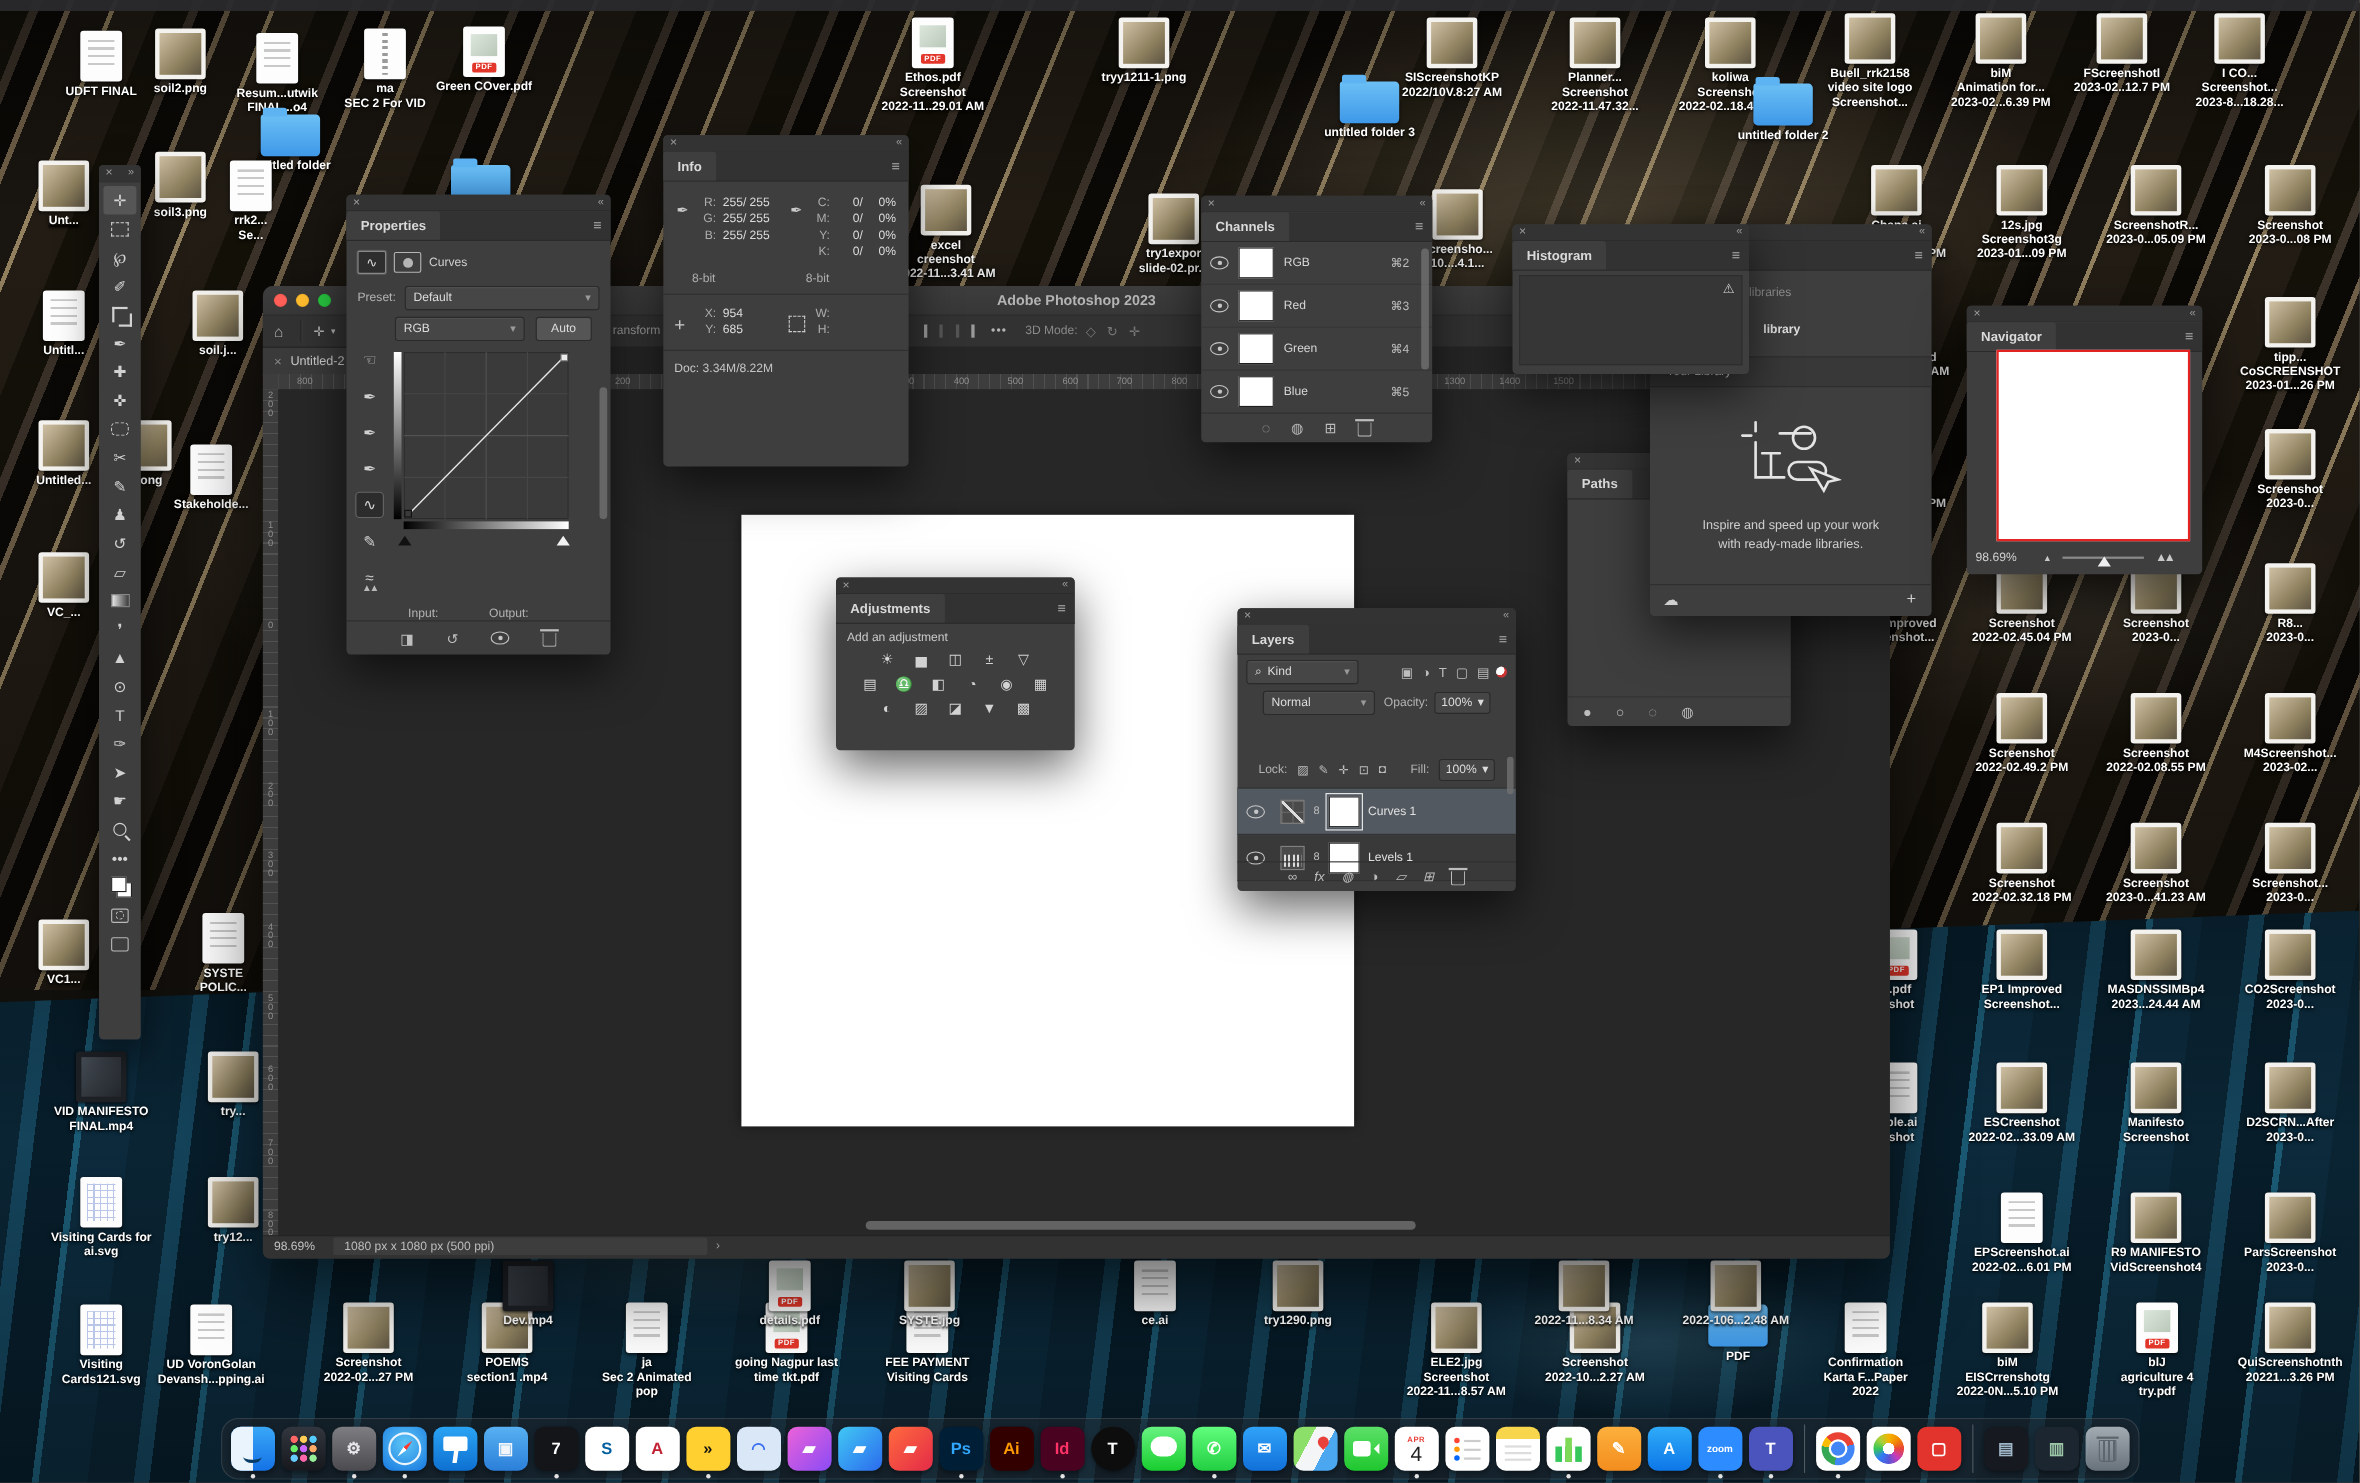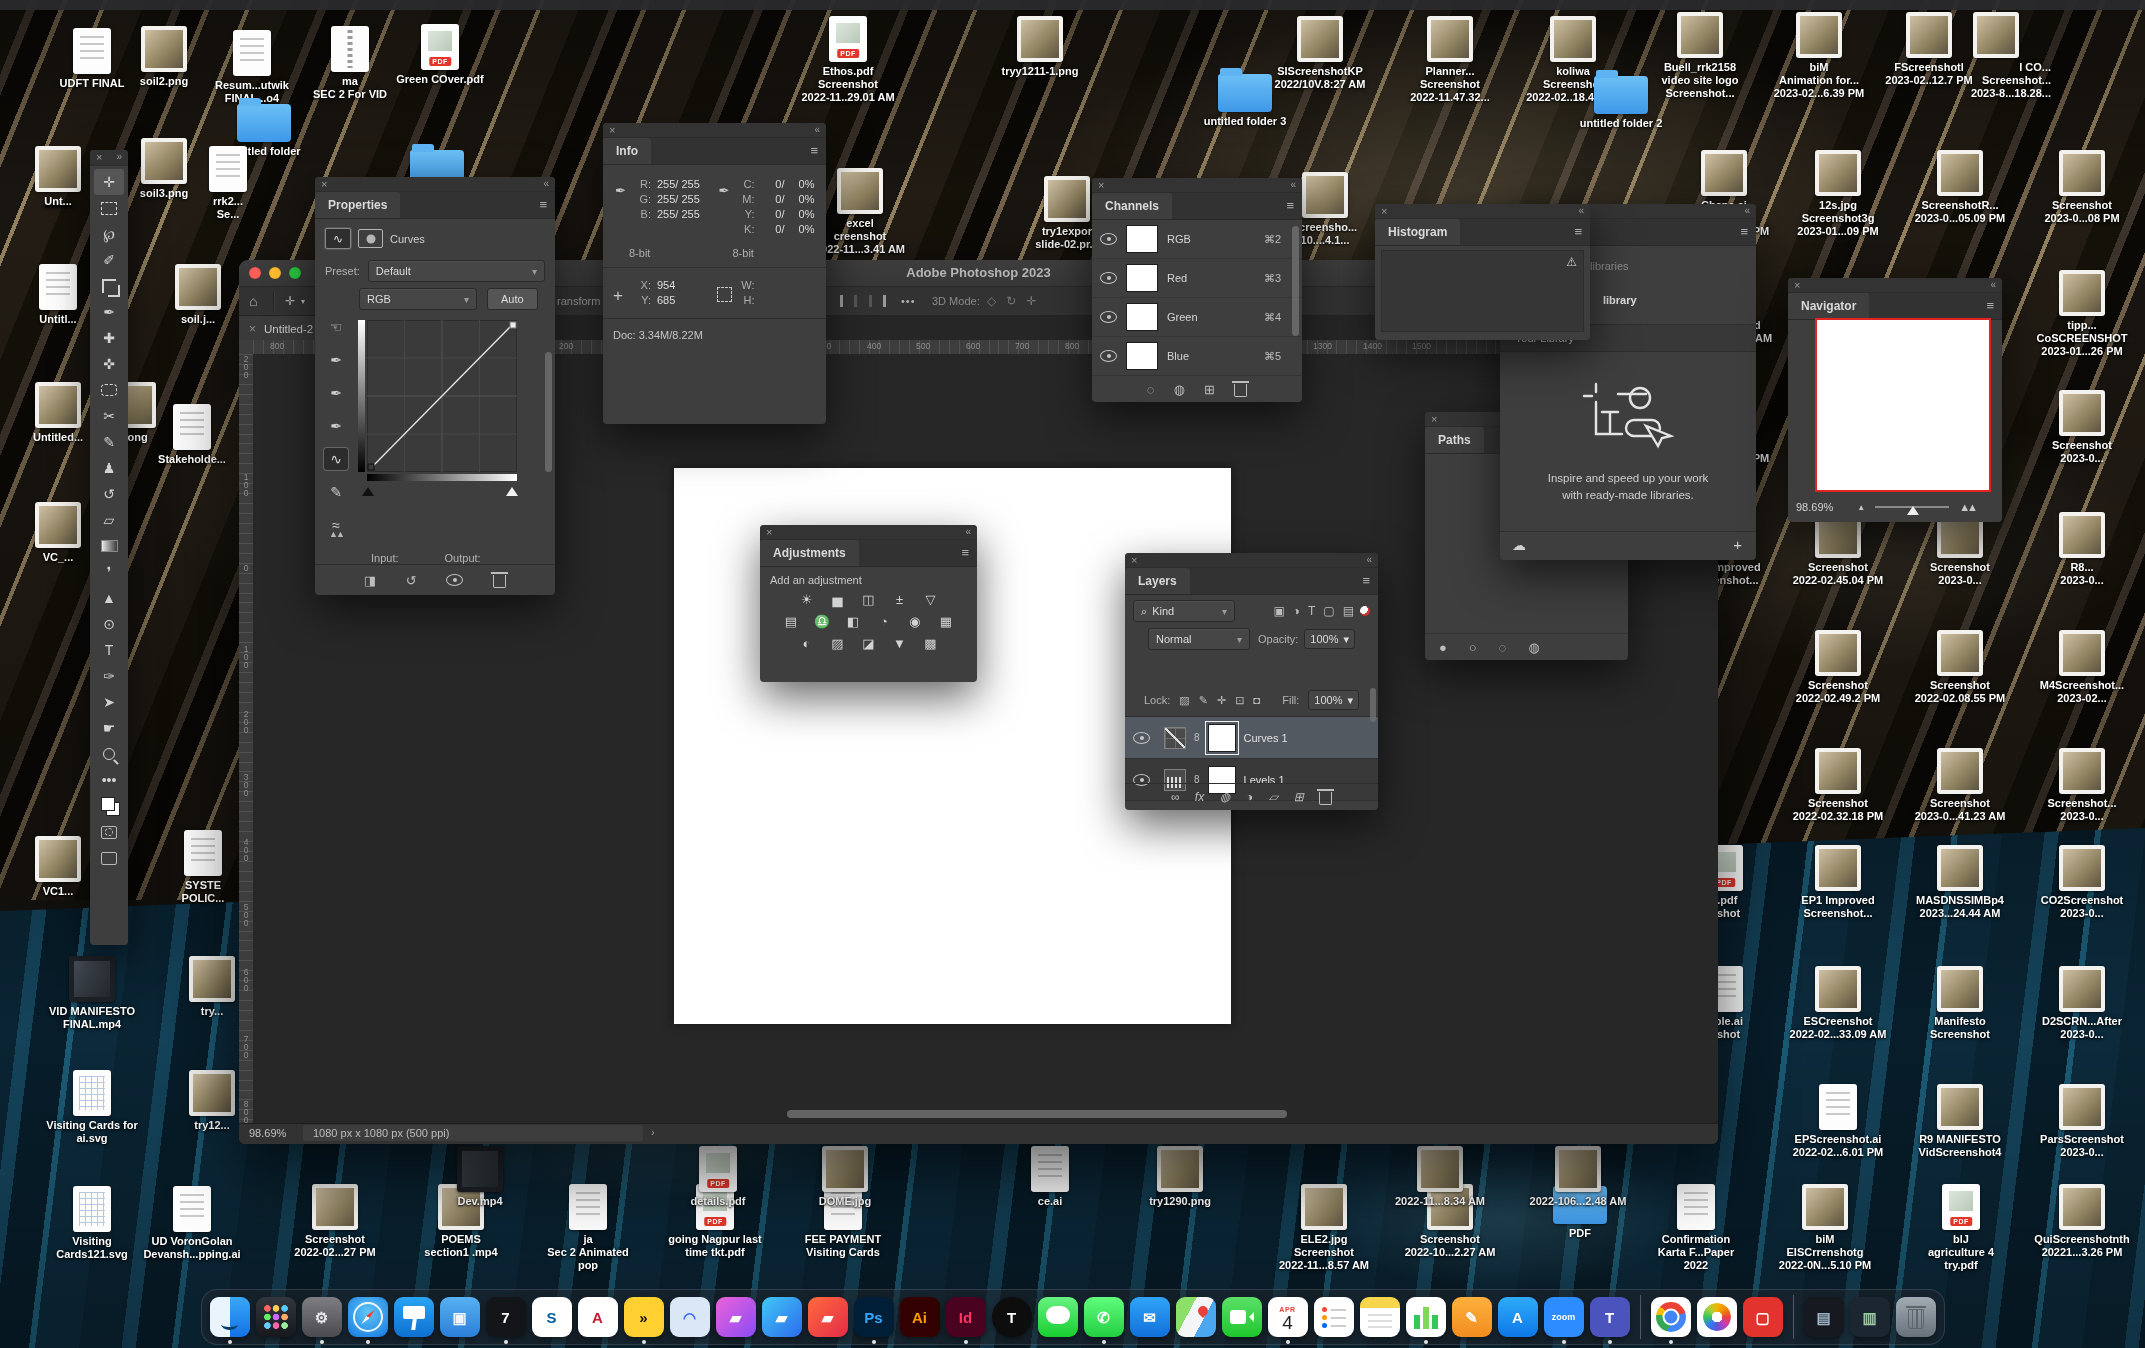--- a/index.html
+++ b/index.html
@@ -508,21 +508,21 @@
       <div class="ico"></div>
       <div class="lbl">biM
 Animation for...
 2023-02...6.39 PM</div>
     </div>
     <div class="dicon k-image" style="left: 1874px; top: 12px;">
       <div class="ico"></div>
       <div class="lbl">FScreenshotl
 2023-02..12.7 PM</div>
     </div>
-    <div class="dicon k-image" style="left: 1941px; top: 12px; text-align: right;">
+    <div class="dicon k-image" style="left: 1981px; top: 12px;">
       <div class="ico"></div>
       <div class="lbl">I CO...
 Screenshot...
 2023-8...18.28...</div>
     </div>
     <div class="dicon k-image" style="left: 805px; top: 168px;">
       <div class="ico"></div>
       <div class="lbl">excel
 creenshot
 2022-11...3.41 AM</div>
@@ -542,21 +542,21 @@
       <div class="lbl">Dev.mp4</div>
     </div>
     <div class="dicon k-pdf" style="left: 663px; top: 1146px;">
       <div class="ico">
         <span class="pdftag">PDF</span>
       </div>
       <div class="lbl">details.pdf</div>
     </div>
     <div class="dicon k-image" style="left: 790px; top: 1146px;">
       <div class="ico"></div>
-      <div class="lbl">DOME.jpg</div>
+      <div class="lbl">SYSTE.jpg</div>
     </div>
     <div class="dicon k-doc" style="left: 995px; top: 1146px;">
       <div class="ico"></div>
       <div class="lbl">ce.ai</div>
     </div>
     <div class="dicon k-image" style="left: 1125px; top: 1146px;">
       <div class="ico"></div>
       <div class="lbl">try1290.png</div>
     </div>
     <div class="dicon k-image" style="left: 1385px; top: 1146px;">

